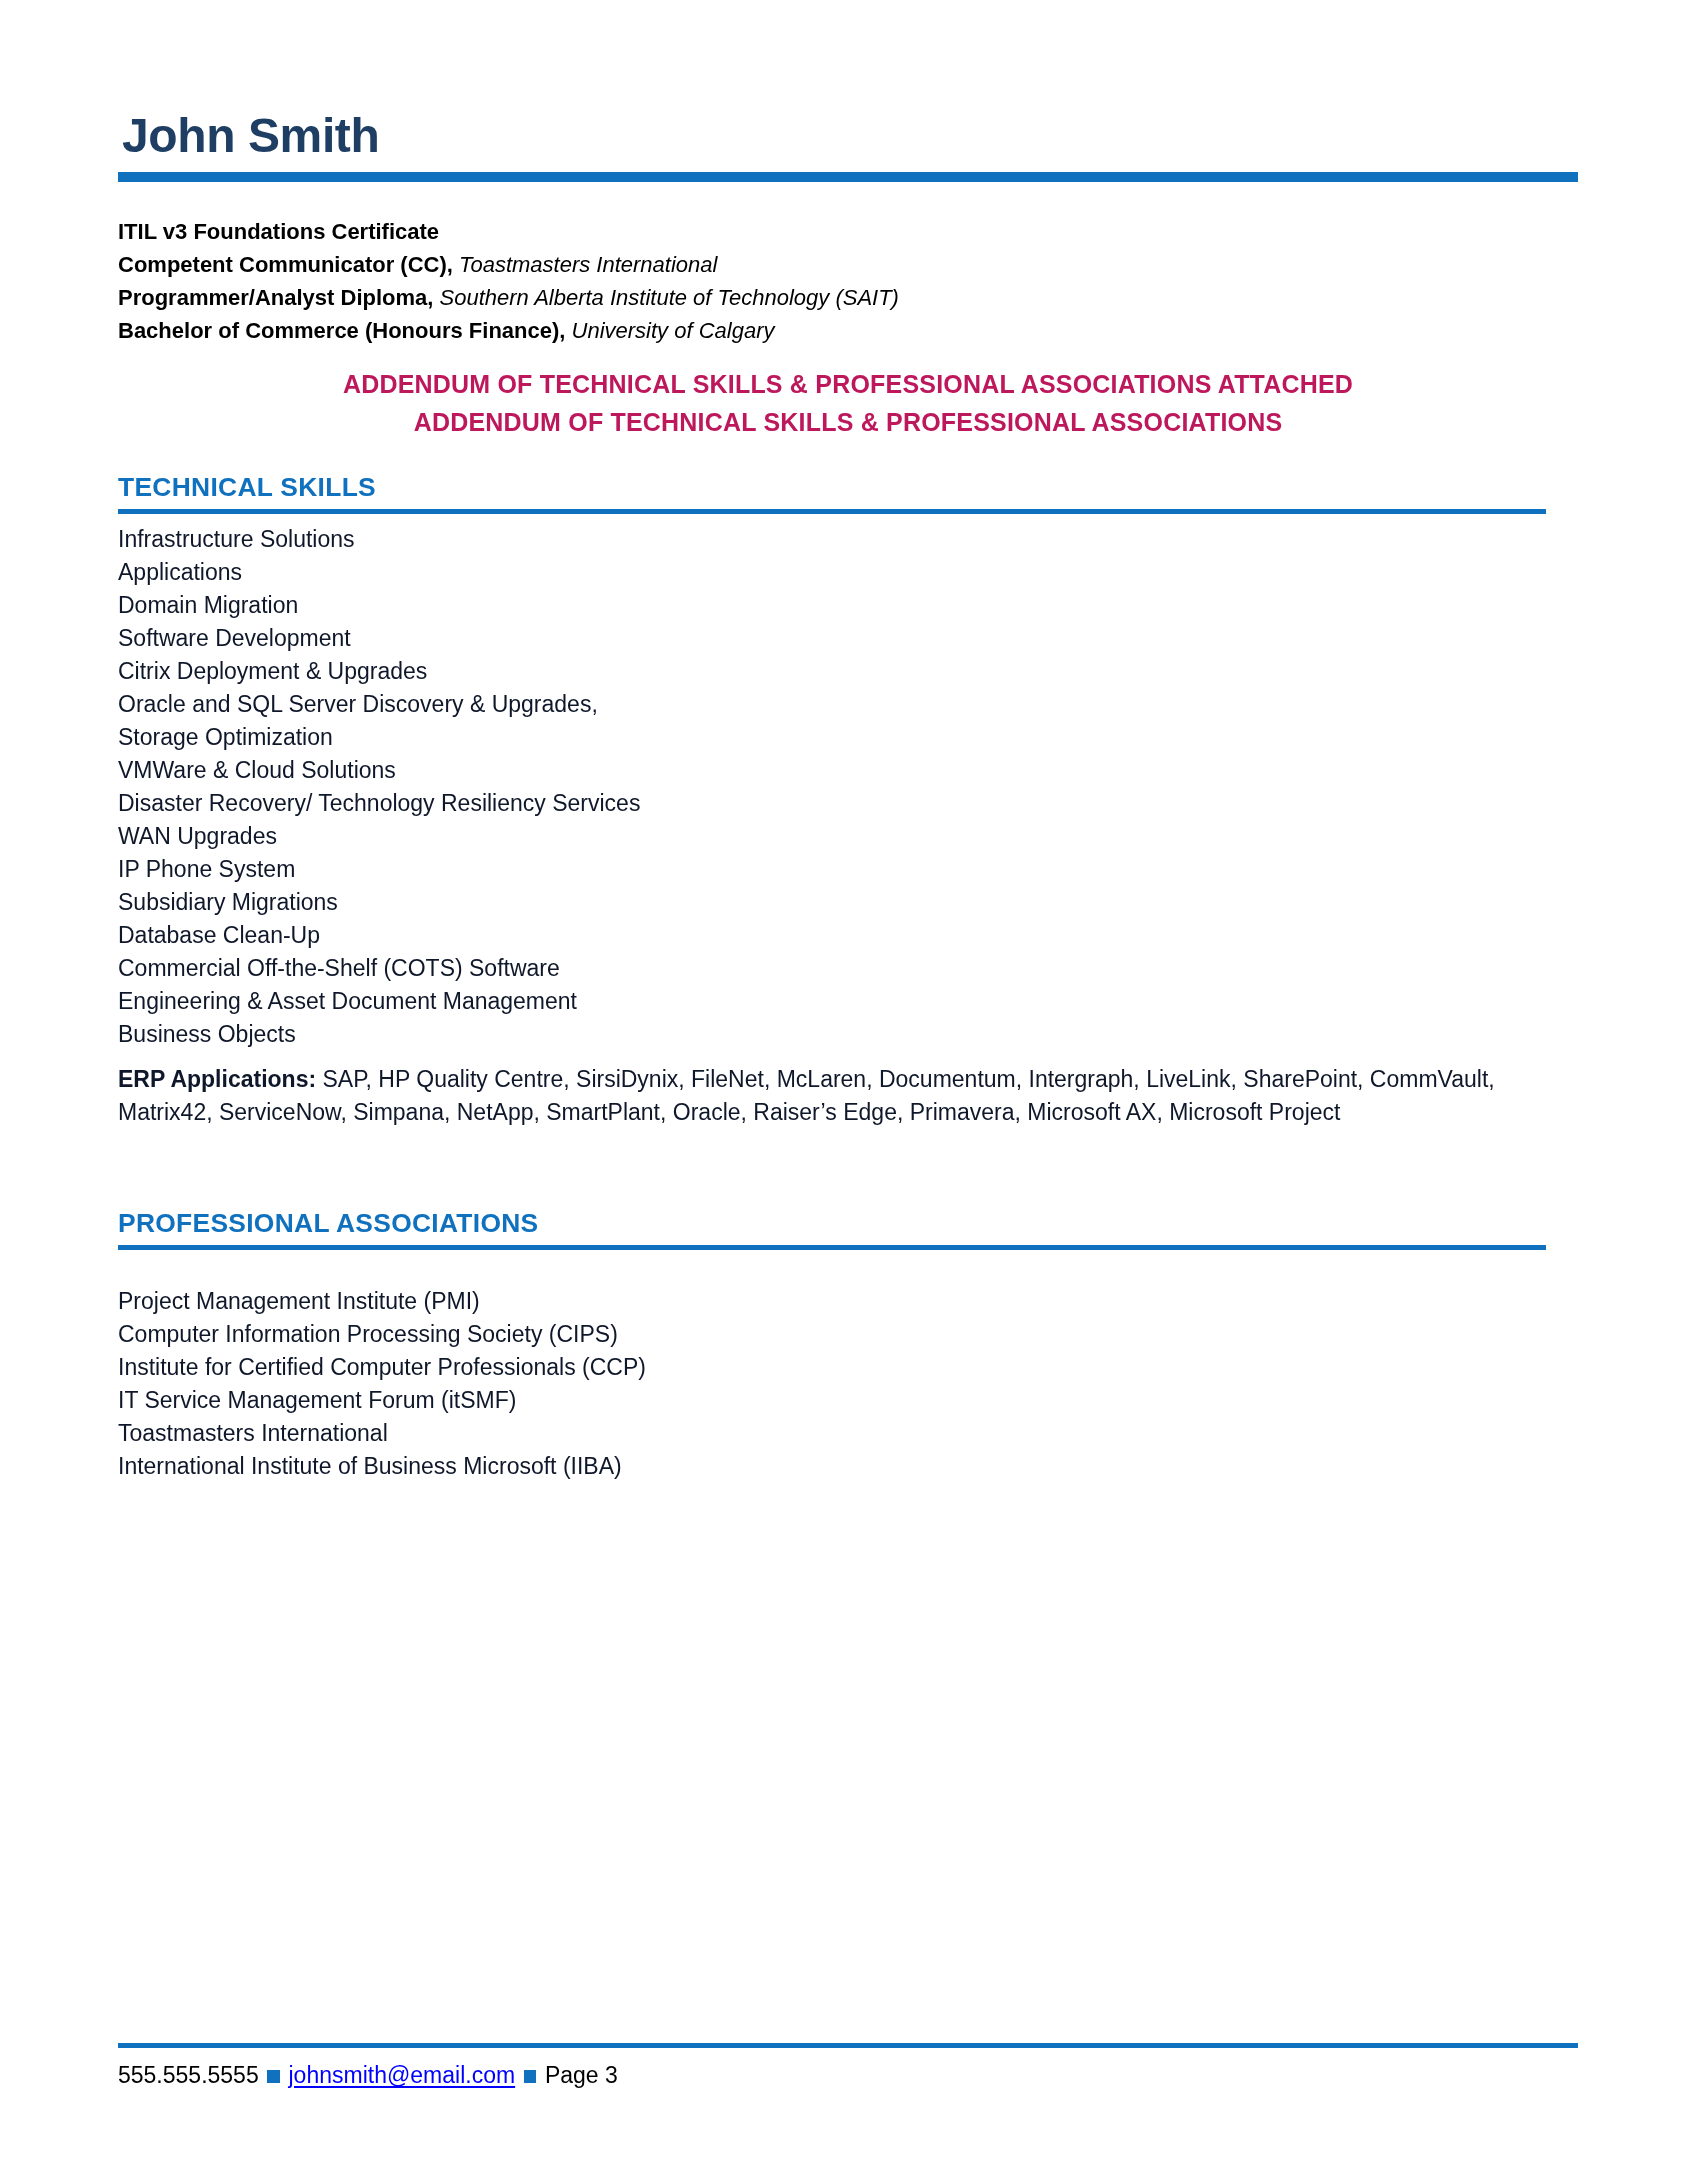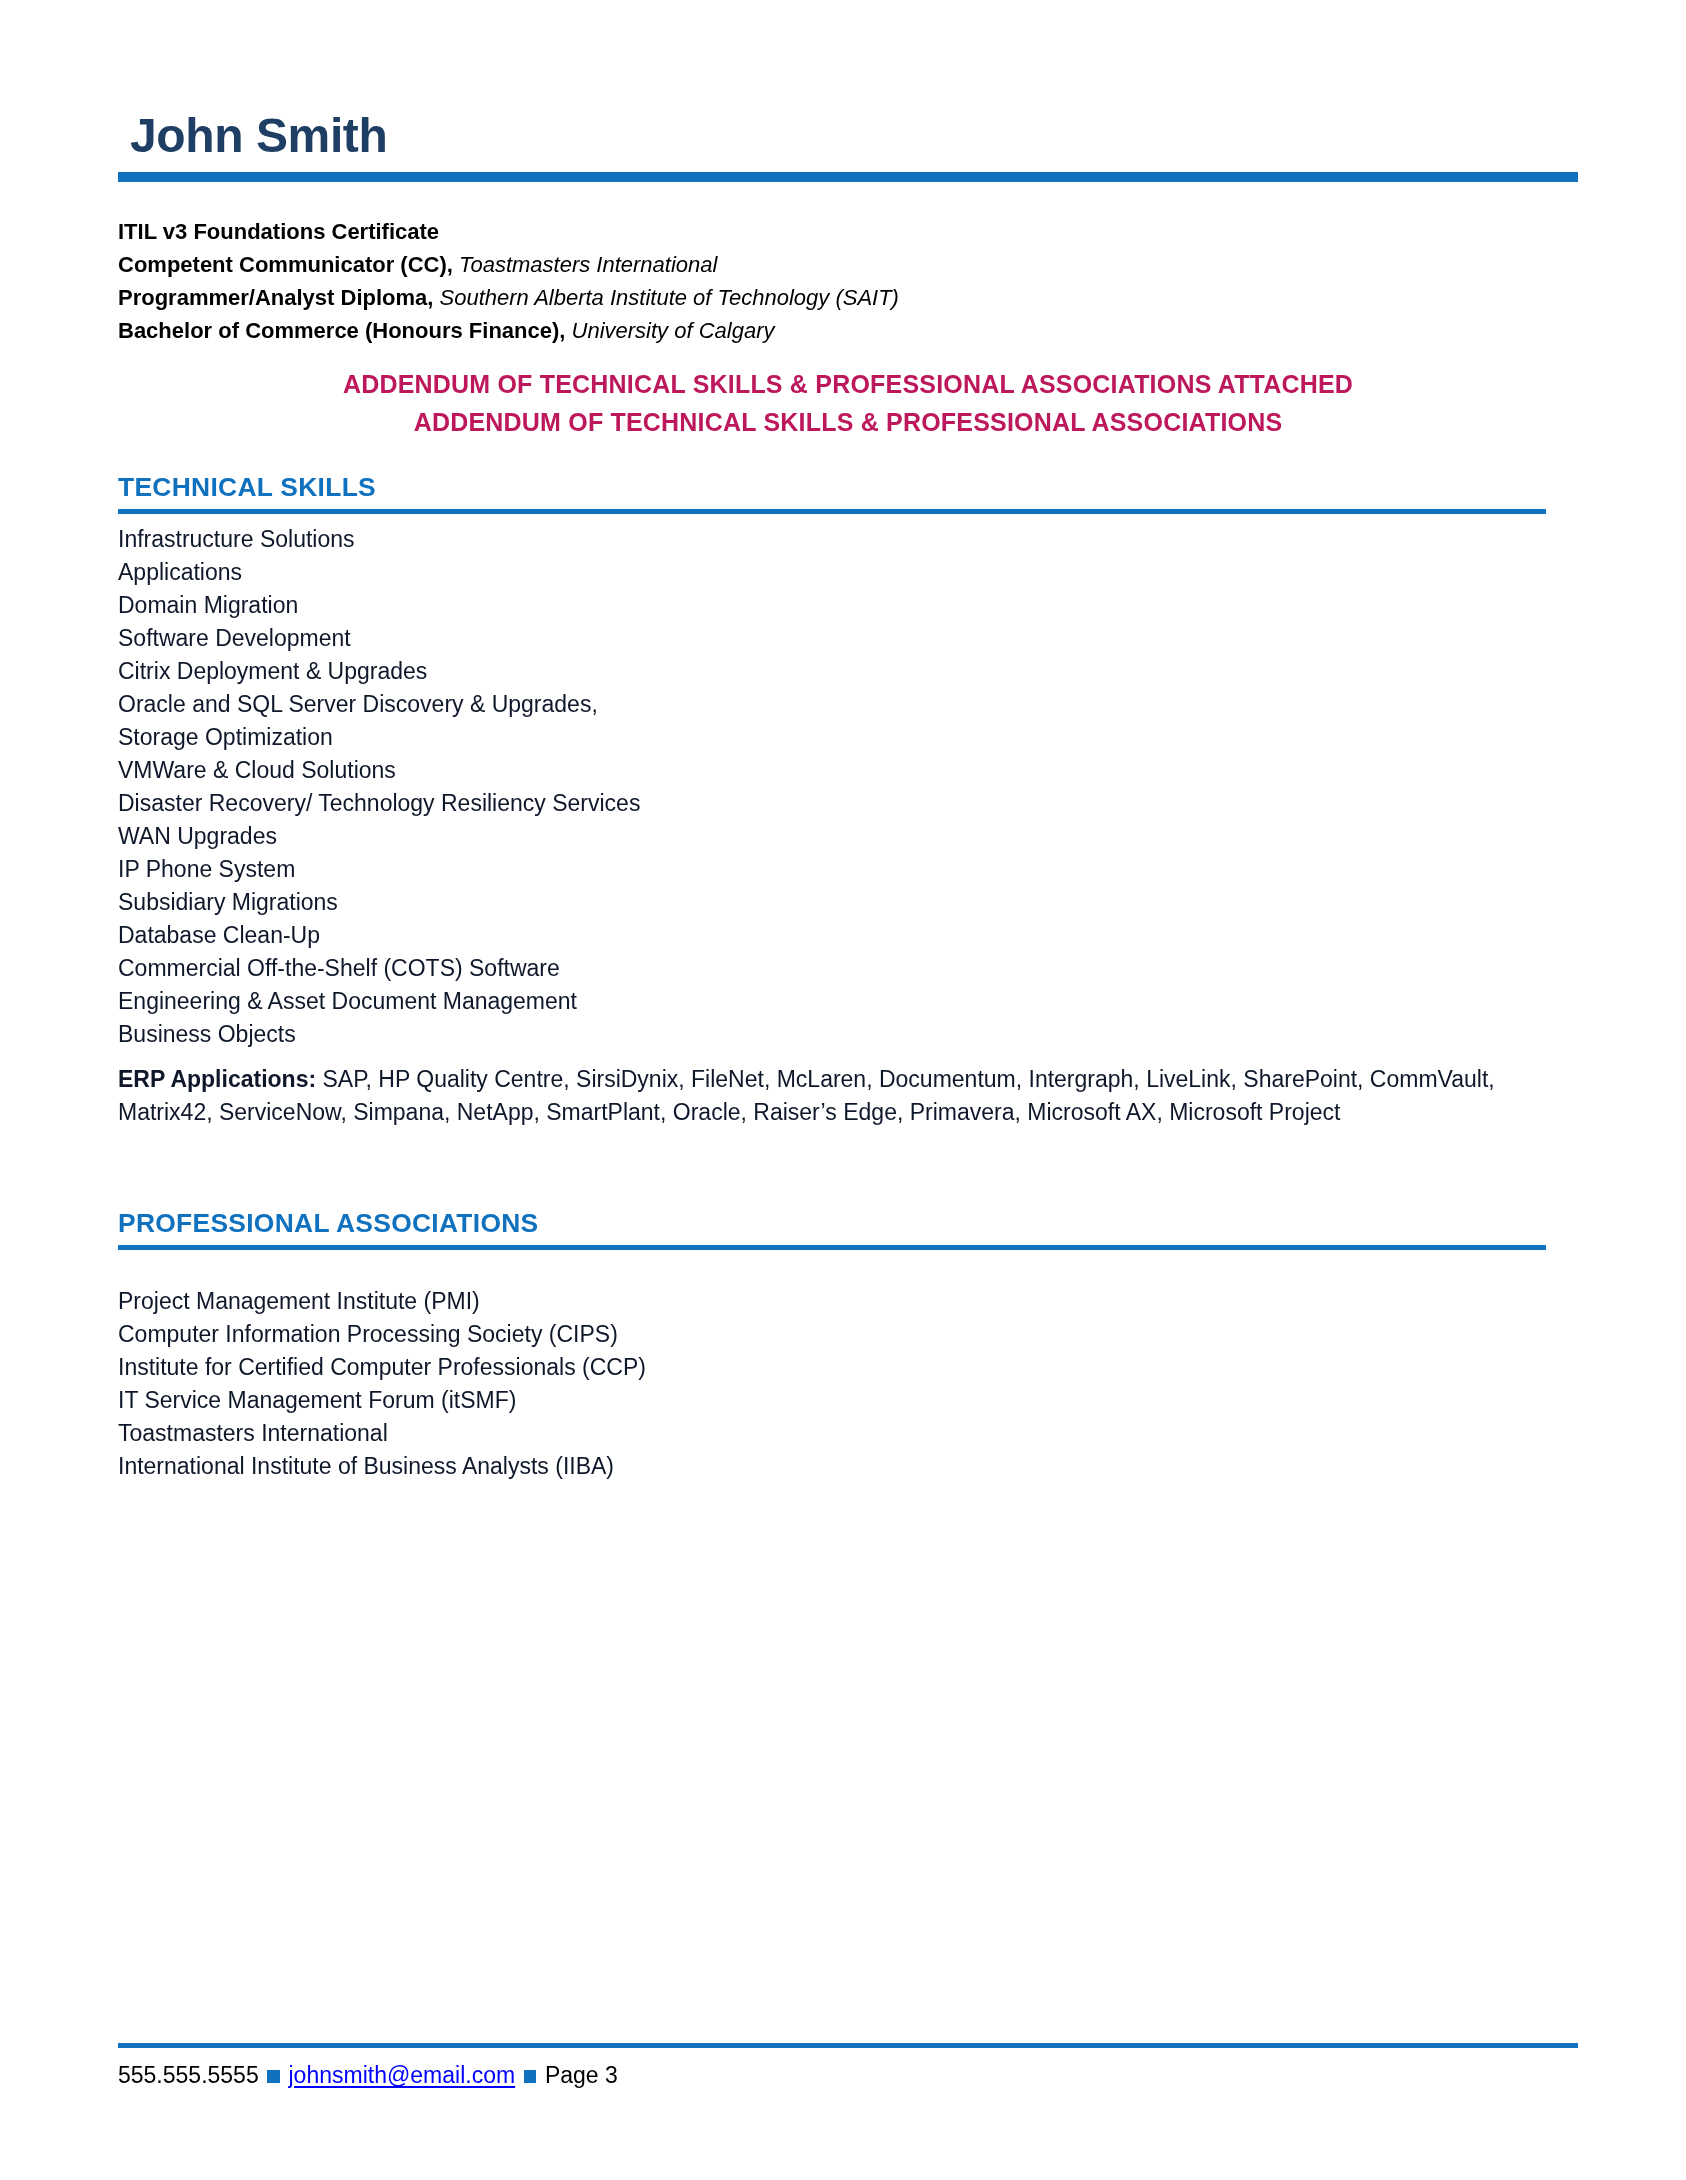--- a/index.html
+++ b/index.html
@@ -30,21 +30,21 @@
     left: 118px;
     top: 112px;
     width: 1460px;
   }
   .name-title {
     font-size: 48px;
     font-weight: bold;
     color: #1F3E63;
     letter-spacing: -0.4px;
     line-height: 1.0;
-    margin: 0 0 12px 12px;
+    margin: 0 0 12px 4px;
     white-space: nowrap;
   }
   .header-rule {
     width: 1460px;
     height: 10.2px;
     background: #1071BE;
   }
 
   
   .credentials {
@@ -224,21 +224,21 @@
     <div class="section-title">PROFESSIONAL ASSOCIATIONS</div>
     <div class="section-rule"></div>
   </div>
 
   <div class="assoc-list">
     <div class="body-line">Project Management Institute (PMI)</div>
     <div class="body-line">Computer Information Processing Society (CIPS)</div>
     <div class="body-line">Institute for Certified Computer Professionals (CCP)</div>
     <div class="body-line">IT Service Management Forum (itSMF)</div>
     <div class="body-line">Toastmasters International</div>
-    <div class="body-line">International Institute of Business Analysts (IIBA)</div>
+    <div class="body-line">International Institute of Business Microsoft (IIBA)</div>
   </div>
 
   <div class="footer">
     <div class="footer-rule"></div>
     <div class="footer-text"><span>555.555.5555</span><span class="sep-square"></span><a class="email-link" href="#">johnsmith@email.com</a><span class="sep-square"></span><span>Page 3</span></div>
   </div>
 
 </div>
 
 

